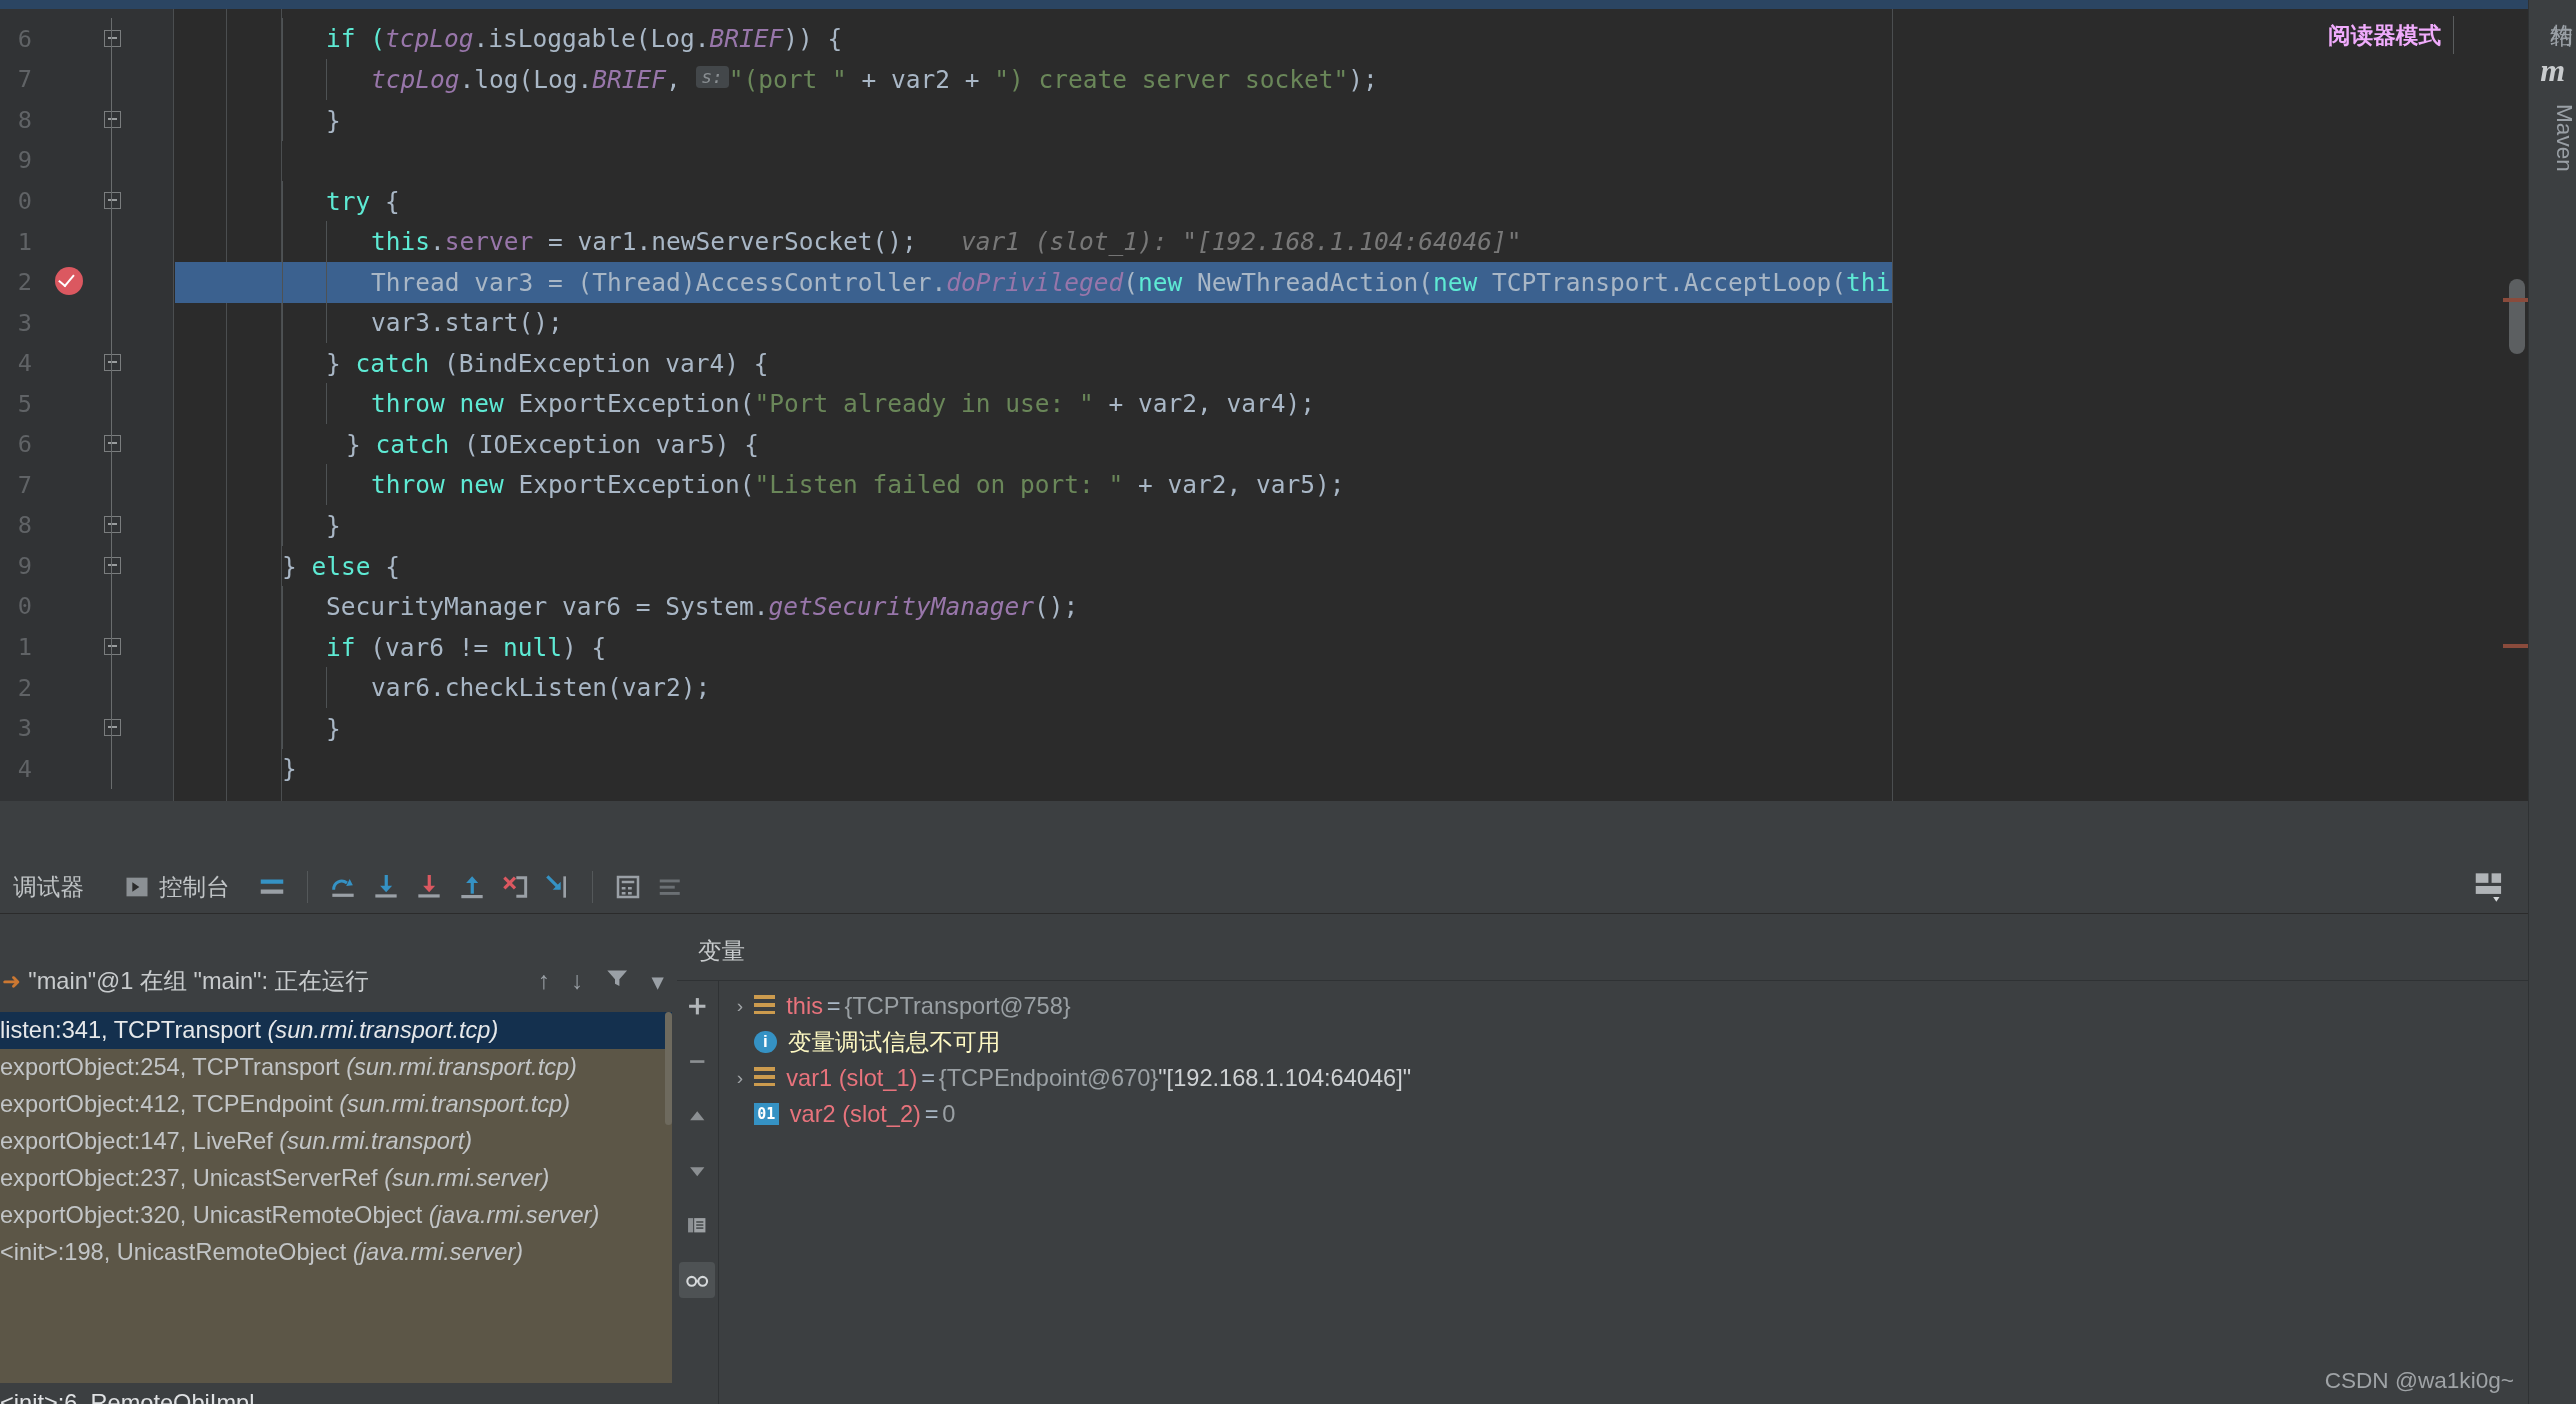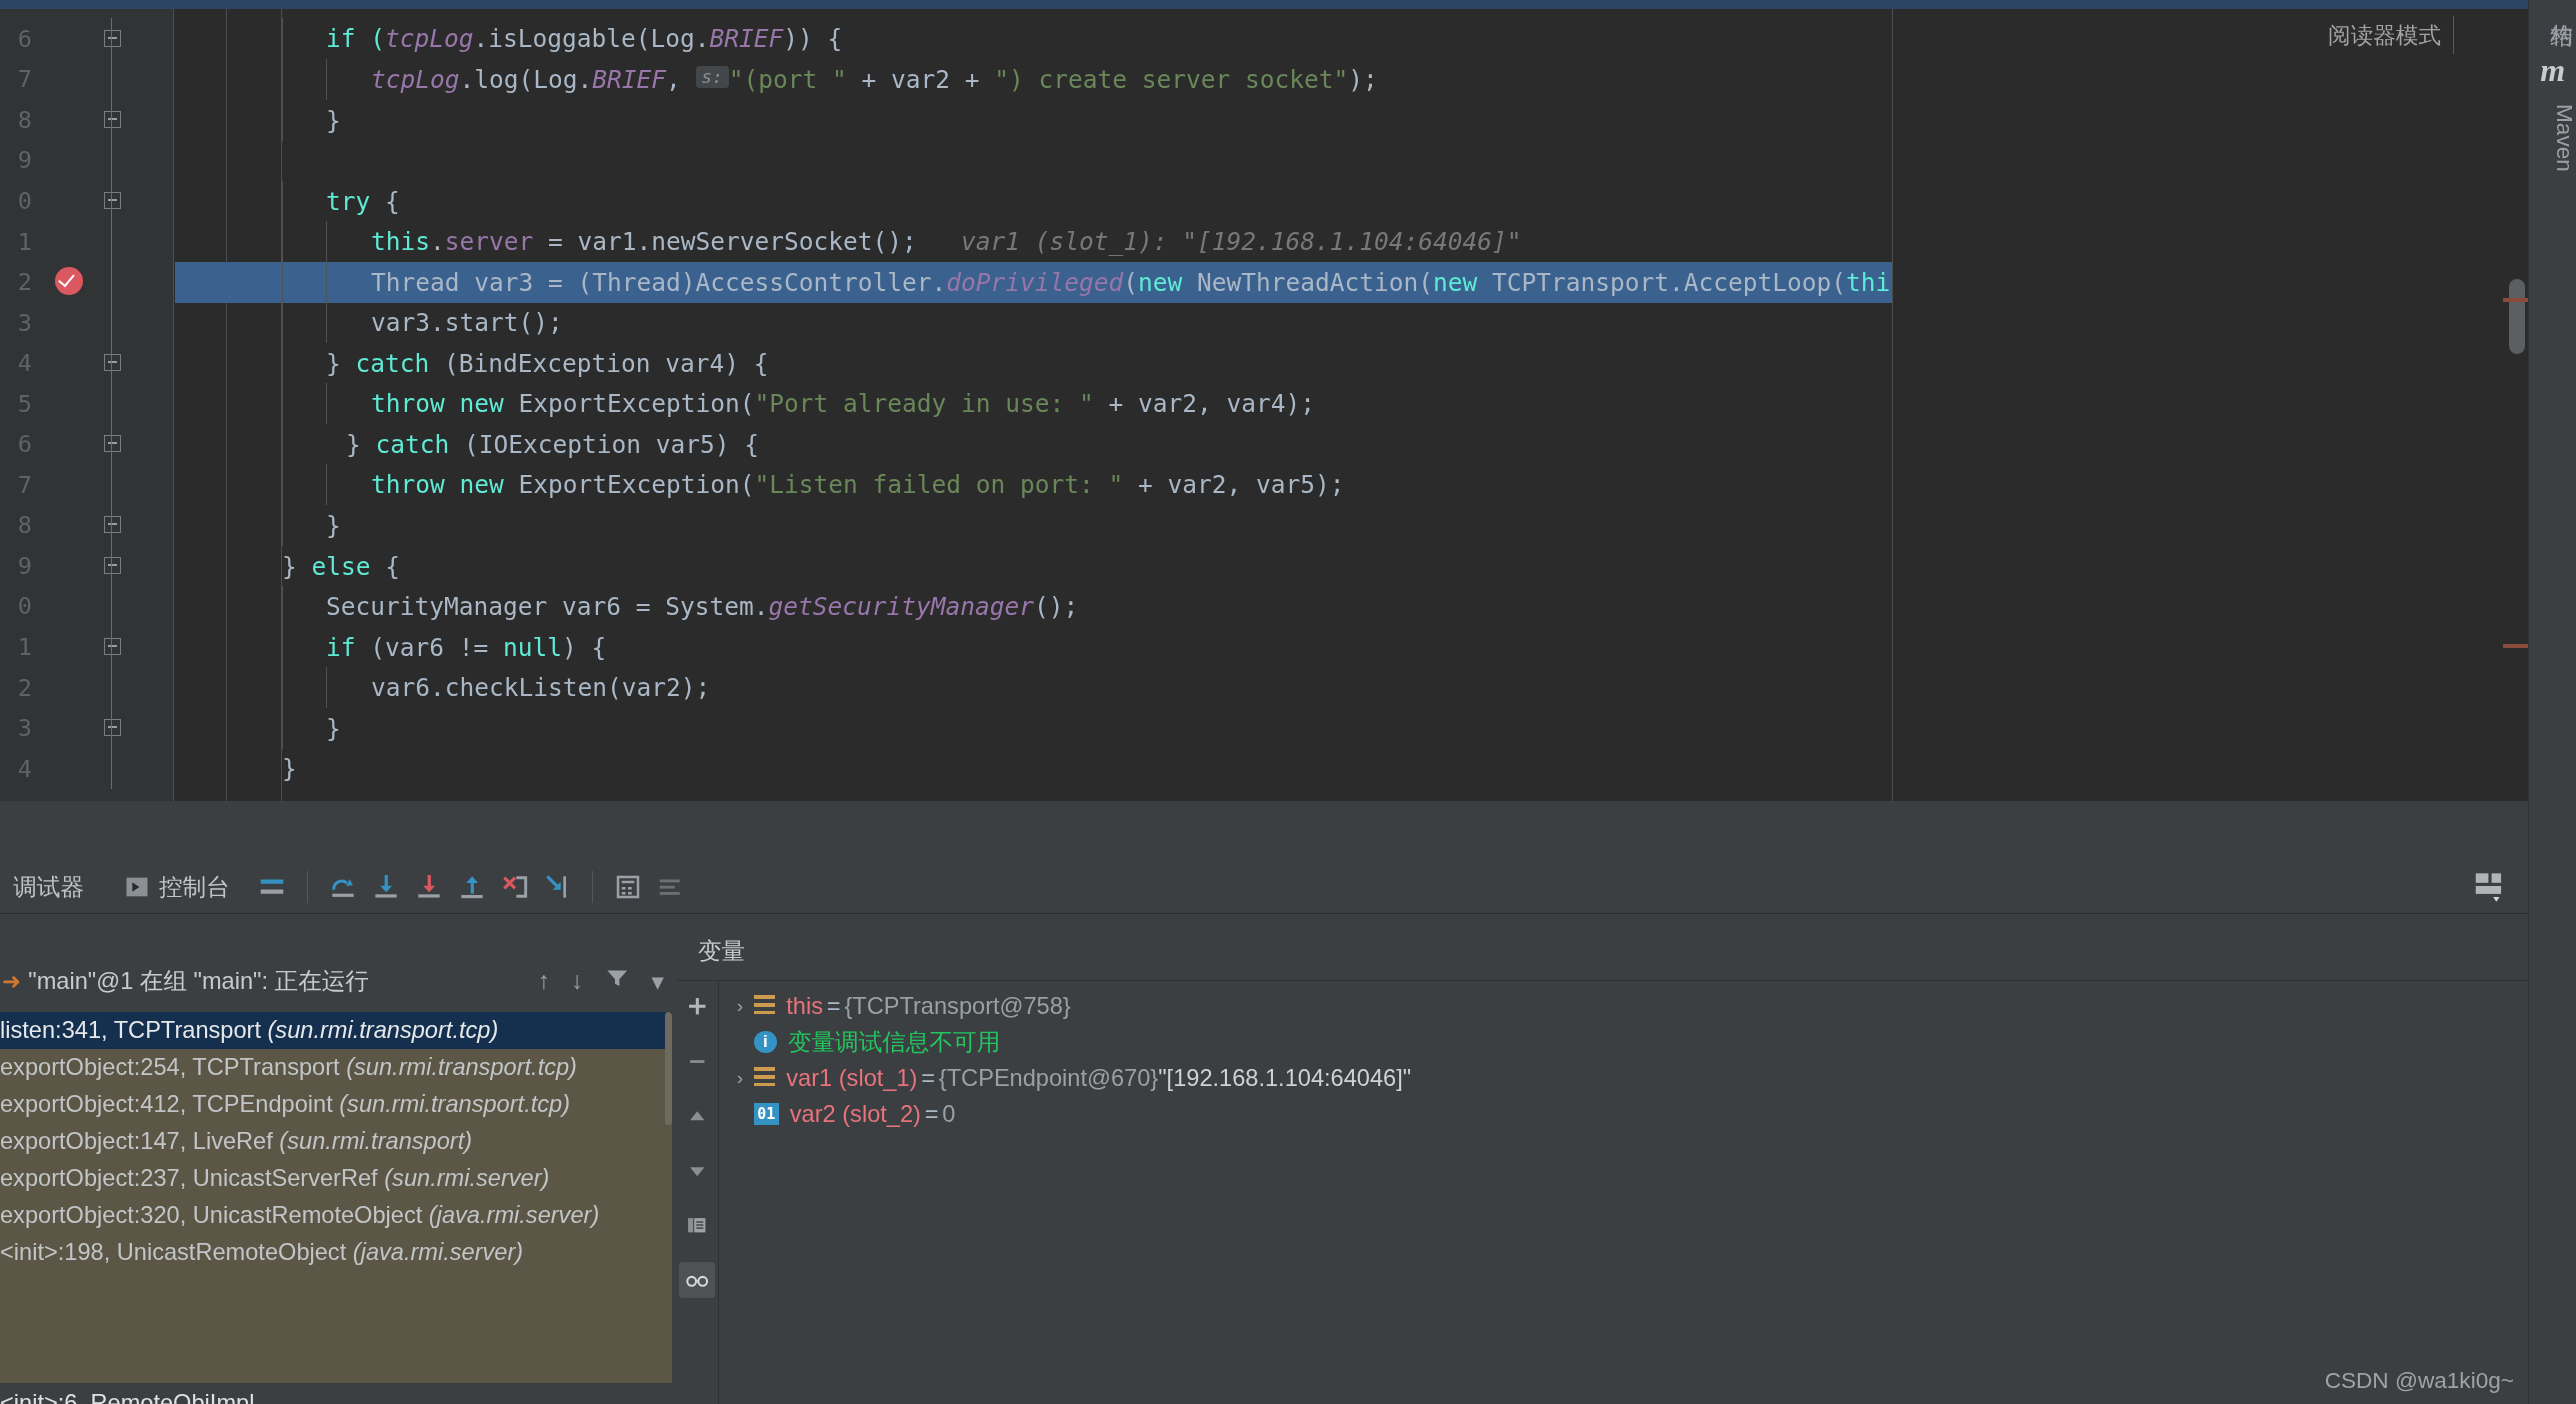--- a/index.html
+++ b/index.html
@@ -83,22 +83,23 @@
     font-family: "DejaVu Sans Mono", monospace;
   }
   .hl-line-text .phint { background: #2f4f75; color: #b5c3d1; }
 
   
   .reader-pane {
     position:absolute; left:1892px; top:0; width:636px; height:792px; background:#2b2b2b;
     border-left:0.9px solid #4b4e50;
   }
   .reader-label {
-    position:absolute; right: 87px; top: 11.3px; font-size: 22.6px; color: #a3a3a3;
+    position:absolute; right: 87px; top: 11.3px; font-size: 22.6px; color: #f0abfc;
     font-family: "Liberation Sans", sans-serif;
+    font-weight: bold;
   }
   .reader-divider { position:absolute; right:74px; top:7.5px; width:0.9px; height:38px; background:#5a5d5e; }
 
   .scroll-track {
     position:absolute; left:2505px; top:0; width:22.6px; height:792px; background:#2b2b2b;
   }
   .scroll-thumb {
     position:absolute; left:2509px; top:270px; width:16px; height:75px;
     background:#5c5f61; border-radius:8.5px;
   }
@@ -188,21 +189,21 @@
     line-height:22.6px; flex:0 0 auto; font-weight:bold;
   }
   .vicon-info {
     width:22.6px; height:22.6px; margin-right:11.3px; border-radius:50%; background:#3592c4;
     color:#ffffff; font-size:17px; font-weight:bold; text-align:center; line-height:22.6px; flex:0 0 auto;
   }
   .vname { color:#e8737c; }
   .veq { color:#a9b7c6; margin:0 3.8px; }
   .vval { color:#9aa0a4; }
   .vstr { color:#cfd2d4; }
-  .vinfo-text { color:#22c55e; }
+  .vinfo-text { color:#fef9c3; }
 
   
   .right-strip { position:absolute; left:2528px; top:0; width:48px; height:1405px; background:#3c3f41; border-left:0.9px solid #2f3234; }
   .vtab {
     position:absolute; left:0; width:48px; color:#9aa0a6; font-size:22.6px;
     writing-mode: vertical-rl; text-align:center;
   }
   .maven-logo {
     position:absolute; left:11.3px; top:52px; font-size:32px; color:#c9ccce;
     font-family:"Liberation Serif", serif; font-style:italic; font-weight:bold;

